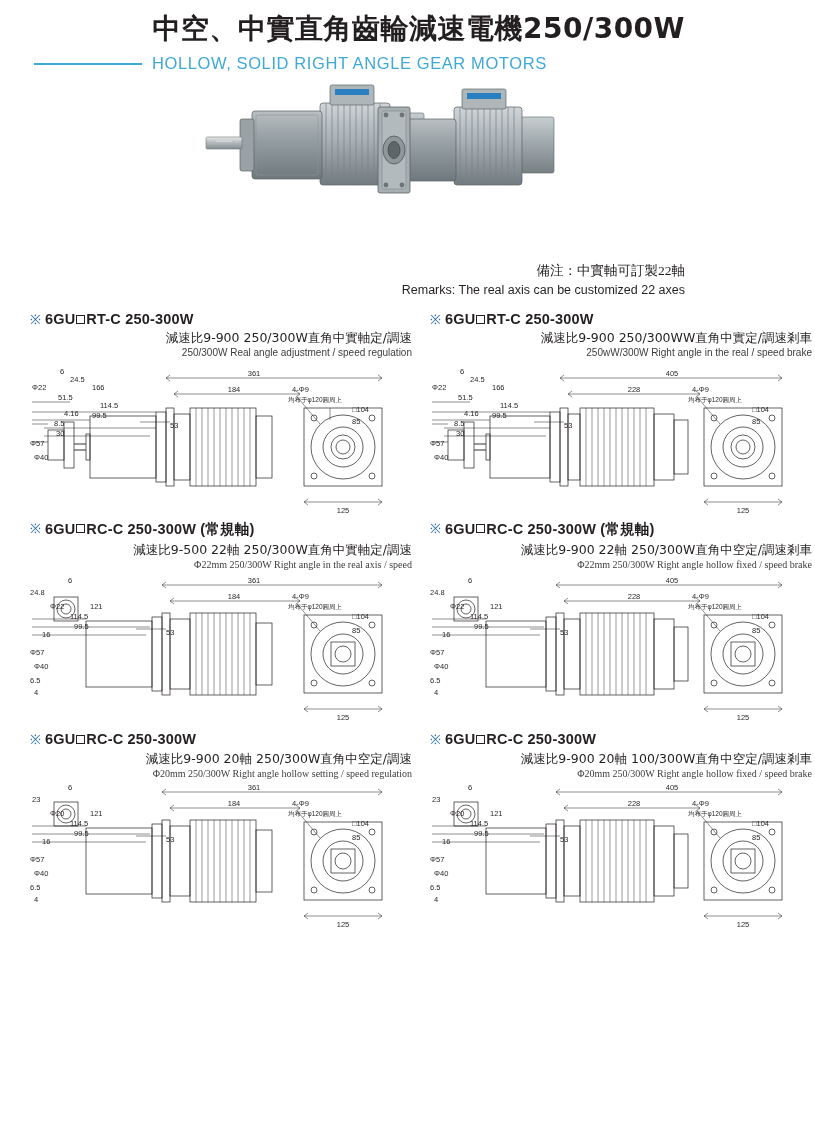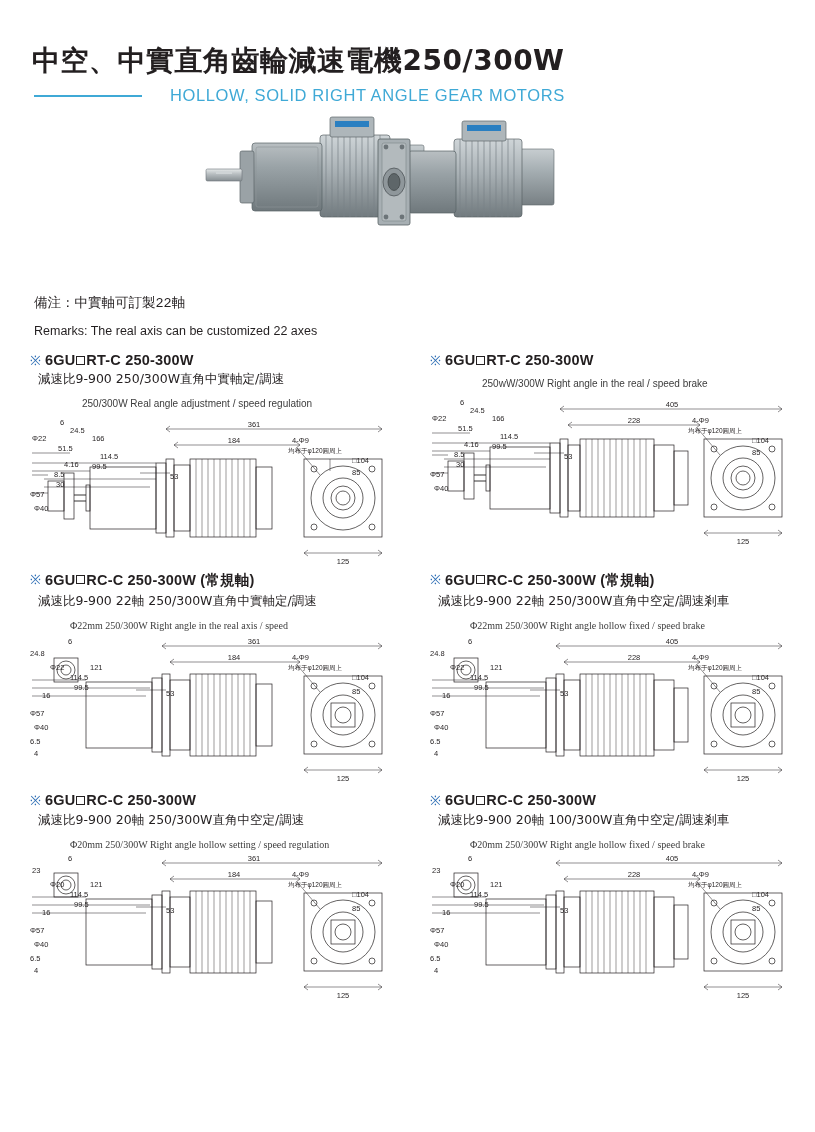--- a/index.html
+++ b/index.html
@@ -5,46 +5,46 @@
   * { box-sizing: border-box; }
   html, body { margin:0; padding:0; }
   body {
     width: 815px; height: 1132px;
     background: #ffffff;
     font-family: "Liberation Sans", sans-serif;
     color: #231f20;
     position: relative;
     overflow: hidden;
   }
-  .page { position:relative; width:715px; height:1132px; padding: 40px 30px; }
+  .page { position:relative; width:715px; height:1132px; padding: 8px 30px; text-align: right; }
 
   
   .title-cn {
     font-size: 28px;
     font-weight: bold;
     letter-spacing: 0.5px;
     color: #231f20;
     margin: 2px 0 6px 2px;
     font-family: "DejaVu Sans", sans-serif;
   }
-  .subtitle-row { display:flex; align-items:center; gap:28px; margin-left:4px; }
+  .subtitle-row { display:flex; align-items:center; gap:10px; margin-left:4px; }
   .subtitle-rule { width: 108px; height: 2px; background: #3fa9d6; }
   .title-en {
     color: #3fa9d6;
     font-size: 16.5px;
     letter-spacing: 0.6px;
     white-space: nowrap;
   }
 
   
   .photo-band { position:relative; height: 175px; margin-top: 8px; }
 
   
   .remarks { margin-top: 6px; margin-left: 4px; }
-  .remark-cn { font-size: 13.5px; font-family:Liberation Mono, monospace; margin-bottom: 12px; }
+  .remark-cn { font-size: 13.5px; font-family:Liberation Serif, serif; margin-bottom: 3px; }
   .remark-en { font-size: 12.5px; }
 
   
   .grid {
     margin-top: 14px;
     display: grid;
     grid-template-columns: 1fr 1fr;
     column-gap: 18px;
     row-gap: 4px;
   }
@@ -56,21 +56,21 @@
     font-family:Liberation Sans, sans-serif;
     letter-spacing:0.2px;
     white-space: nowrap;
   }
   .sq {
     display:inline-block; width:9px; height:9px;
     border:1.2px solid #231f20; vertical-align:middle;
     margin:0 1px 2px 1px;
   }
   .blk-cn { font-size:12.5px; font-family:"DejaVu Sans",sans-serif; margin-top:3px;margin-left:8px; }
-  .blk-en { font-size:10px; color:#3c3c3c; margin-top:10px; margin-left:52px; line-height:1.25; }
+  .blk-en { font-size:10px; color:#3c3c3c; margin-top:0; margin-left:52px; line-height:1.25; }
   .blk-en.wide { margin-left: 40px; font-family: Liberation Serif, serif; }
 
   
   .draw { position:relative; width: 382px; height: 152px; margin-top: 4px; }
   .draw svg { display:block; }
 </style>
 </head>
 <body>
 
 <div class="page">
@@ -281,20 +281,21 @@
           </g>
         </svg>
       </div>
     </div>
 
     <div class="block">
       <div class="blk-head">
         <span class="mark">※</span>
         <span class="blk-title"><span>6GU</span><span class="sq"></span><span>RT-C  250-300W</span></span>
       </div>
+      <div class="blk-cn">減速比9-900   250/300WW直角中實定/調速剎車</div>
       <div class="blk-en">250wW/300W  Right angle in the real / speed brake</div>
       <div class="draw">
         <svg width="382" height="152" viewBox="0 0 382 152">
           <g fill="none" stroke="#231f20" stroke-width="0.7">
             <rect x="18" y="66" width="16" height="30"></rect>
             <rect x="34" y="58" width="10" height="46"></rect>
             <line x1="2" y1="60" x2="18" y2="60" stroke-width="0.5"></line>
             <line x1="2" y1="78" x2="18" y2="78" stroke-width="0.5"></line>
             <rect x="60" y="52" width="60" height="62"></rect>
             <rect x="120" y="48" width="10" height="70"></rect>
@@ -377,21 +378,21 @@
           </g>
         </svg>
       </div>
     </div>
 
     <div class="block">
       <div class="blk-head">
         <span class="mark">※</span>
         <span class="blk-title"><span>6GU</span><span class="sq"></span><span>RC-C  250-300W (常規軸)</span></span>
       </div>
-      <div class="blk-cn">減速比9-900   22軸 250/300W直角中實軸定/調速</div>
+      <div class="blk-cn">減速比9-500   22軸 250/300W直角中實軸定/調速</div>
       <div class="blk-en wide">Φ22mm 250/300W  Right angle in the real axis / speed</div>
       <div class="draw">
         <svg width="382" height="152" viewBox="0 0 382 152">
           <g fill="none" stroke="#231f20" stroke-width="0.7">
             <rect x="24" y="22" width="24" height="24"></rect>
             <circle cx="36" cy="34" r="9"></circle>
             <circle cx="36" cy="34" r="5"></circle>
             <rect x="56" y="46" width="66" height="66"></rect>
             <rect x="122" y="42" width="10" height="74"></rect>
             <rect x="132" y="38" width="8" height="82"></rect>

